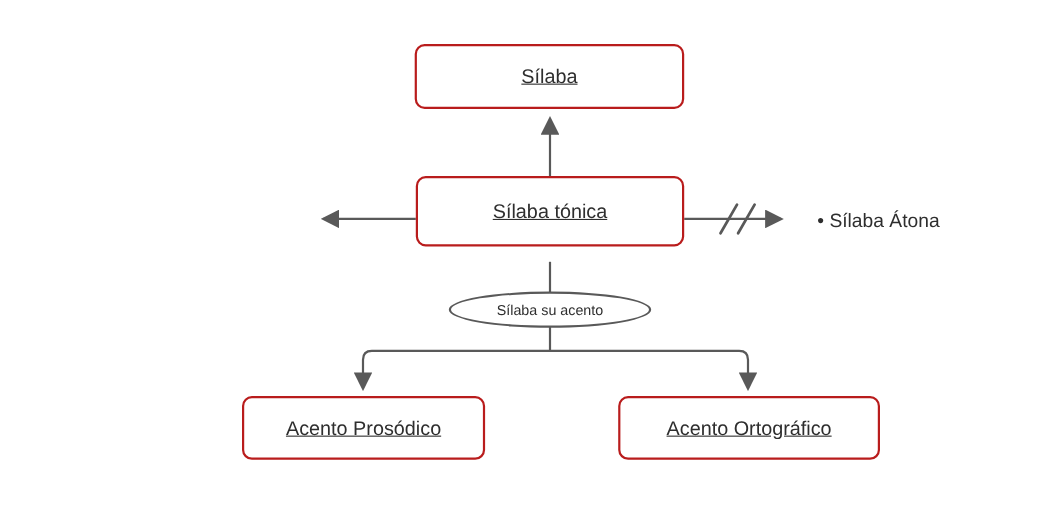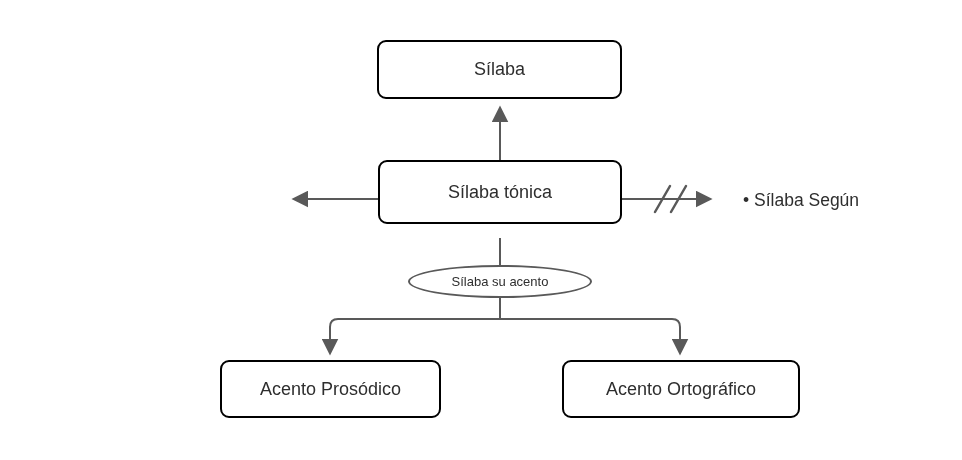--- a/index.html
+++ b/index.html
@@ -18,29 +18,30 @@
   .connectors {
     position: absolute;
     left: 0; top: 0;
     width: 962px; height: 460px;
     z-index: 1;
   }
   .node {
     position: absolute;
     z-index: 2;
     background: #ffffff;
-    border: 2px solid #000000;
+    border: 2px solid #b91c1c;
     border-radius: 9px;
     display: flex;
     align-items: center;
     justify-content: center;
     font-size: 18px;
     color: #2e2e2e;
     box-sizing: border-box;
     text-align: center;
+    text-decoration: underline;
   }
   .node-silaba        { left: 377px; top: 40px;  width: 245px; height: 59px; }
   .node-silaba-tonica { left: 378px; top: 160px; width: 244px; height: 64px; }
   .node-prosodico     { left: 220px; top: 360px; width: 221px; height: 58px; }
   .node-ortografico   { left: 562px; top: 360px; width: 238px; height: 58px; }
 
   .ellipse {
     position: absolute;
     z-index: 3;
     left: 408px; top: 265px;
@@ -103,21 +104,21 @@
 
   <div class="node node-silaba">
     <span>Sílaba</span>
   </div>
 
   <div class="node node-silaba-tonica">
     <span>Sílaba tónica</span>
   </div>
 
 
-  <div class="note note-right">• Sílaba Según</div>
+  <div class="note note-right">• Sílaba Átona</div>
 
   <div class="ellipse">
     <span>Sílaba su acento</span>
   </div>
 
   <div class="node node-ortografico">
     <span>Acento Ortográfico</span>
   </div>
 
   <div class="node node-prosodico">

